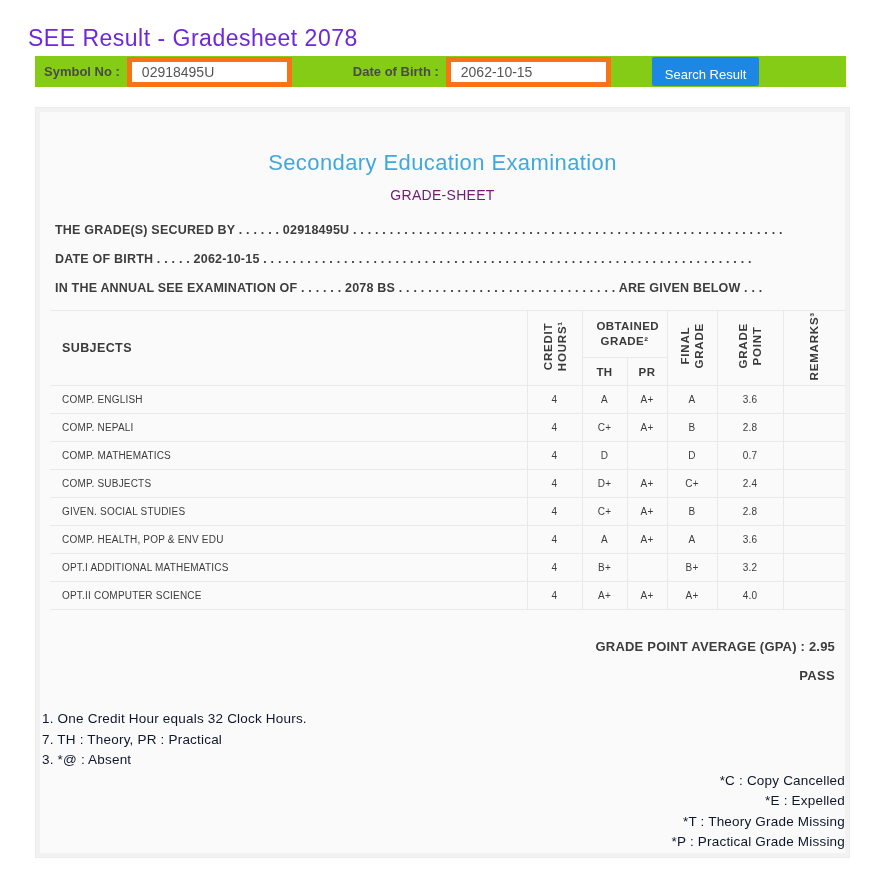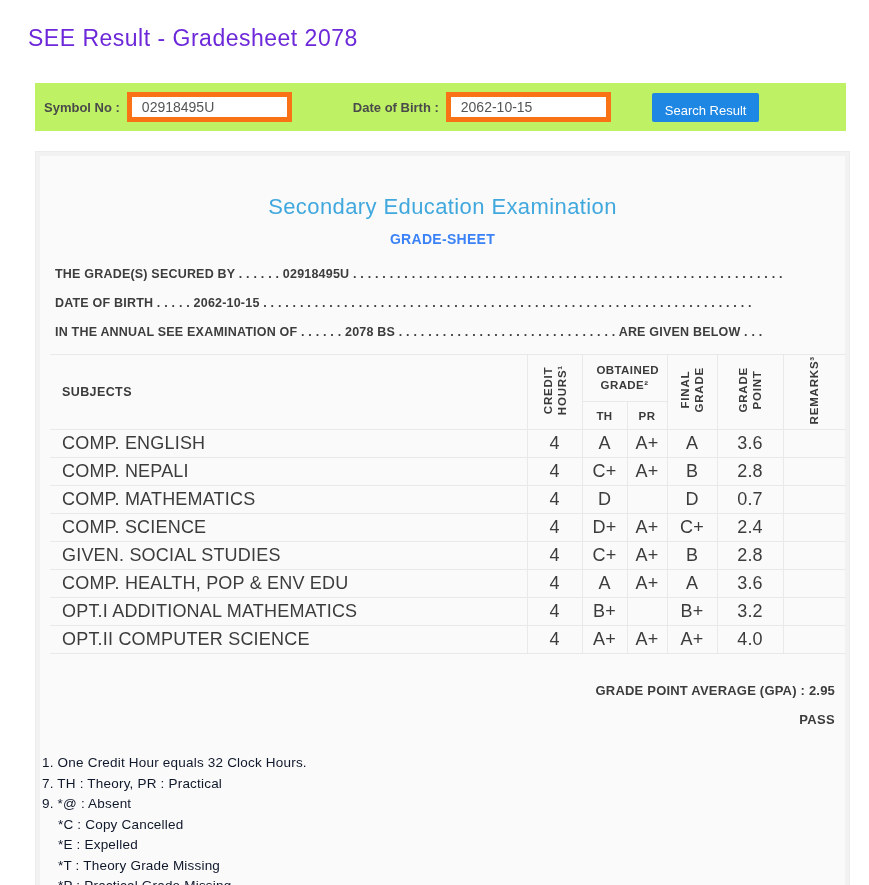--- a/index.html
+++ b/index.html
@@ -2,40 +2,40 @@
 <html><head>
 <meta charset="utf-8">
 <style>
   * { margin: 0; padding: 0; box-sizing: border-box; }
   html, body { width: 869px; height: 885px; background: #ffffff; overflow: hidden;
     font-family: "Liberation Sans", sans-serif; }
 
   .page-title { margin: 25px 0 0 28px; font-size: 23px; font-weight: normal;
     color: #6d28d9; letter-spacing: .5px; }
 
-  .search-bar { margin: 31px 0 0 35px; width: 811px; height: 48px; background: #bef264;
+  .search-bar { margin: 4px 0 0 35px; width: 811px; height: 31px; background: #84cc16;
     display: flex; align-items: center; }
   .form-label { font-size: 13px; font-weight: bold; color: #4a4a4a; white-space: nowrap; }
   .lbl-symbol { margin-left: 9px; }
   .lbl-dob { margin-left: 61px; }
   .text-input { margin-left: 7px; width: 165px; height: 30px; border: 5px solid #f97316;
     background: #ffffff; font-size: 14px; color: #555555; padding: 0 10px;
     font-family: "Liberation Sans", sans-serif; }
   .search-button { margin-left: 41px; height: 29px; padding: 10px 13px; background: #1e87e4;
     color: #ffffff; border: none; border-radius: 2px; font-size: 13px; cursor: pointer;
     font-family: "Liberation Sans", sans-serif; }
 
   .sheet-card { margin: 20px 0 0 35px; width: 815px; height: 751px;
     background: #f2f2f2; border: 1px solid #ececec; }
   .sheet-inner { margin: 4px; height: calc(100% - 8px); background: #fafafa; }
 
   .sheet-heading { padding-top: 38px; text-align: center; font-size: 22px;
     font-weight: normal; color: #41a8de; letter-spacing: .4px; }
   .sheet-subheading { margin-top: 11px; text-align: center; font-size: 14px;
-    font-weight: bold; color: #3b82f6; letter-spacing: .3px; }
+    font-weight: normal; color: #701a75; letter-spacing: .3px; }
 
   .info-lines { margin: 20px 0 0 15px; width: 732px; }
   .info-line { font-size: 12.5px; font-weight: bold; color: #3d3d3d;
     white-space: nowrap; overflow: hidden; height: 16px; margin-bottom: 13px;
     letter-spacing: .2px; }
 
   .grade-table { margin: 6px 0 0 10px; width: 795px; border-collapse: collapse;
     table-layout: fixed; }
   .grade-table th, .grade-table td { border: 1px solid #e9e9e9; }
   .grade-table .first-col { border-left: none; }
@@ -44,32 +44,32 @@
     font-weight: bold; color: #3a3a3a; letter-spacing: .4px; }
   .vhead-cell { text-align: center; vertical-align: middle; }
   .vhead { display: inline-block; writing-mode: vertical-rl; transform: rotate(180deg);
     white-space: pre-line; font-size: 11.5px; font-weight: bold; color: #3a3a3a;
     letter-spacing: .8px; line-height: 14px; }
   .th-obtained { height: 47px; text-align: center; vertical-align: middle;
     font-size: 11.5px; font-weight: bold; color: #3a3a3a; line-height: 15px;
     letter-spacing: .4px; width: 60px; padding: 0 14px; margin-left: 20px; }
   .th-sub { height: 28px; text-align: center; font-size: 11.5px; font-weight: bold;
     color: #3a3a3a; letter-spacing: .4px; }
-  .grade-table td { height: 28px; text-align: center; font-size: 18px;
+  .grade-table td { height: 28px; text-align: center; font-size: 10px;
     color: #3c3c3c; letter-spacing: .2px; }
   .td-subject { text-align: left !important; padding-left: 12px; letter-spacing: .3px; }
 
   .gpa-line { margin-top: 29px; text-align: right; padding-right: 10px;
     font-size: 13px; font-weight: bold; color: #3c3c3c; letter-spacing: .2px; }
   .result-line { margin-top: 14px; text-align: right; padding-right: 10px;
     font-size: 13px; font-weight: bold; color: #3c3c3c; letter-spacing: .3px; }
 
   .notes { margin: 26px 0 0 2px; font-size: 13.5px; font-weight: normal; color: #0f172a; }
   .note-item { line-height: 20.5px; letter-spacing: .2px; }
-  .note-sub { padding-left: 16px; }
+  .note-sub { padding-left: 16px; text-align: right; }
 </style>
 </head>
 <body>
 
 <h1 class="page-title">SEE Result - Gradesheet 2078</h1>
 
 <div class="search-bar">
   <span class="form-label lbl-symbol">Symbol No :</span>
   <input class="text-input" type="text" value="02918495U" style="">
   <span class="form-label lbl-dob">Date of Birth :</span>
@@ -138,21 +138,21 @@
         <tr>
           <td class="td-subject first-col">COMP. MATHEMATICS</td>
           <td>4</td>
           <td>D</td>
           <td></td>
           <td>D</td>
           <td>0.7</td>
           <td class="last-col"></td>
         </tr>
         <tr>
-          <td class="td-subject first-col">COMP. SCIENCE</td>
+          <td class="td-subject first-col">COMP. SUBJECTS</td>
           <td>4</td>
           <td>D+</td>
           <td>A+</td>
           <td>C+</td>
           <td>2.4</td>
           <td class="last-col"></td>
         </tr>
         <tr>
           <td class="td-subject first-col">GIVEN. SOCIAL STUDIES</td>
           <td>4</td>
@@ -194,21 +194,21 @@
 
     <div class="gpa-line">
       <span>GRADE POINT AVERAGE (GPA) :</span>
       <span>2.95</span>
     </div>
     <div class="result-line">PASS</div>
 
     <div class="notes">
       <div class="note-item">1. One Credit Hour equals 32 Clock Hours.</div>
       <div class="note-item">7. TH : Theory, PR : Practical</div>
-      <div class="note-item">9. *@ : Absent</div>
+      <div class="note-item">3. *@ : Absent</div>
       <div class="note-item note-sub">*C : Copy Cancelled</div>
       <div class="note-item note-sub">*E : Expelled</div>
       <div class="note-item note-sub">*T : Theory Grade Missing</div>
       <div class="note-item note-sub">*P : Practical Grade Missing</div>
     </div>
 
   </div>
 </div>
 
 </body></html>

